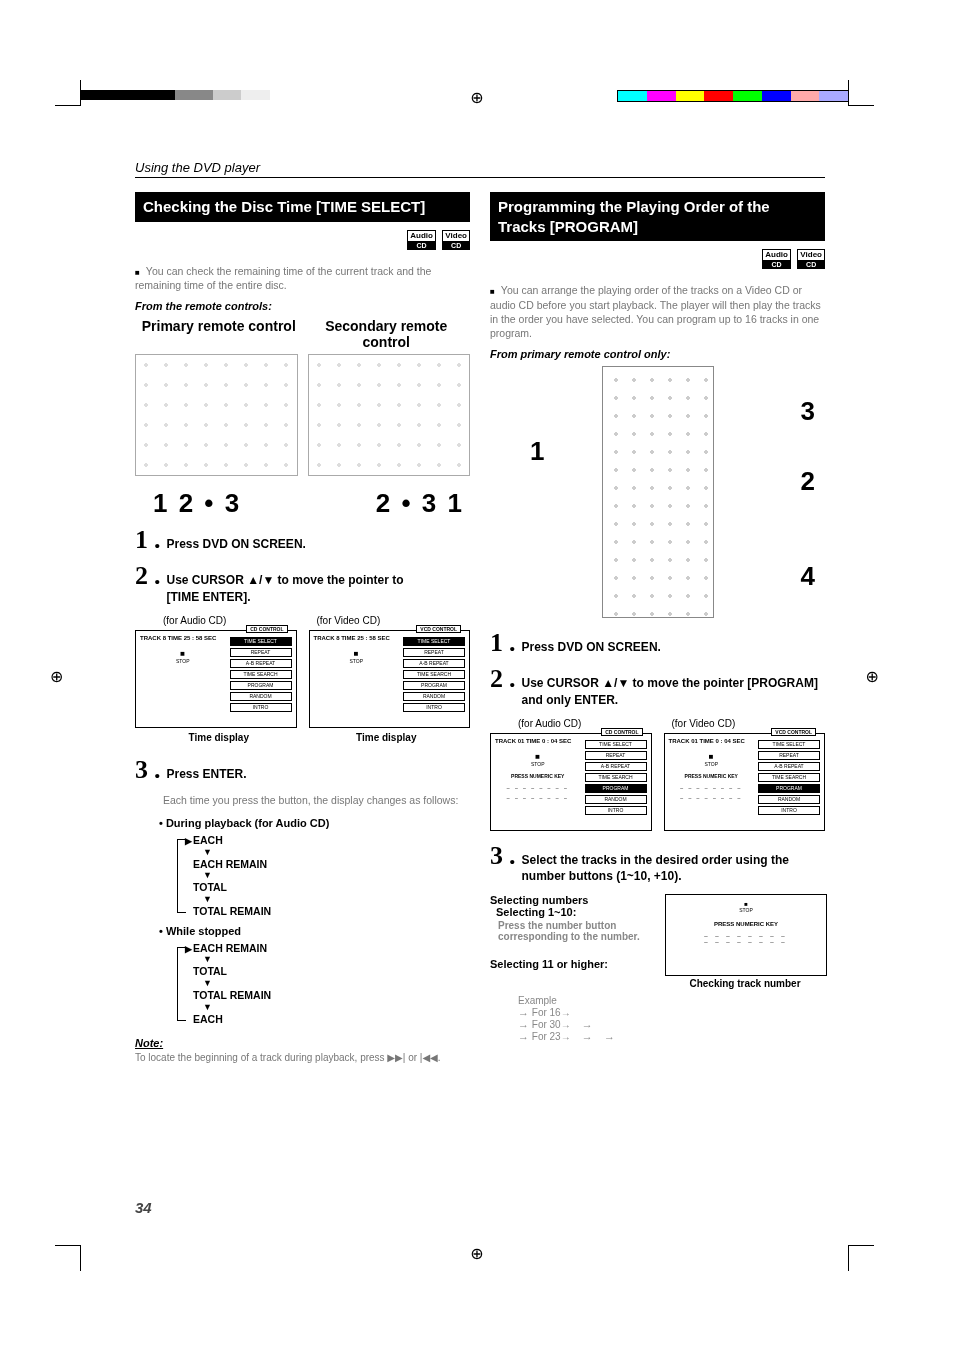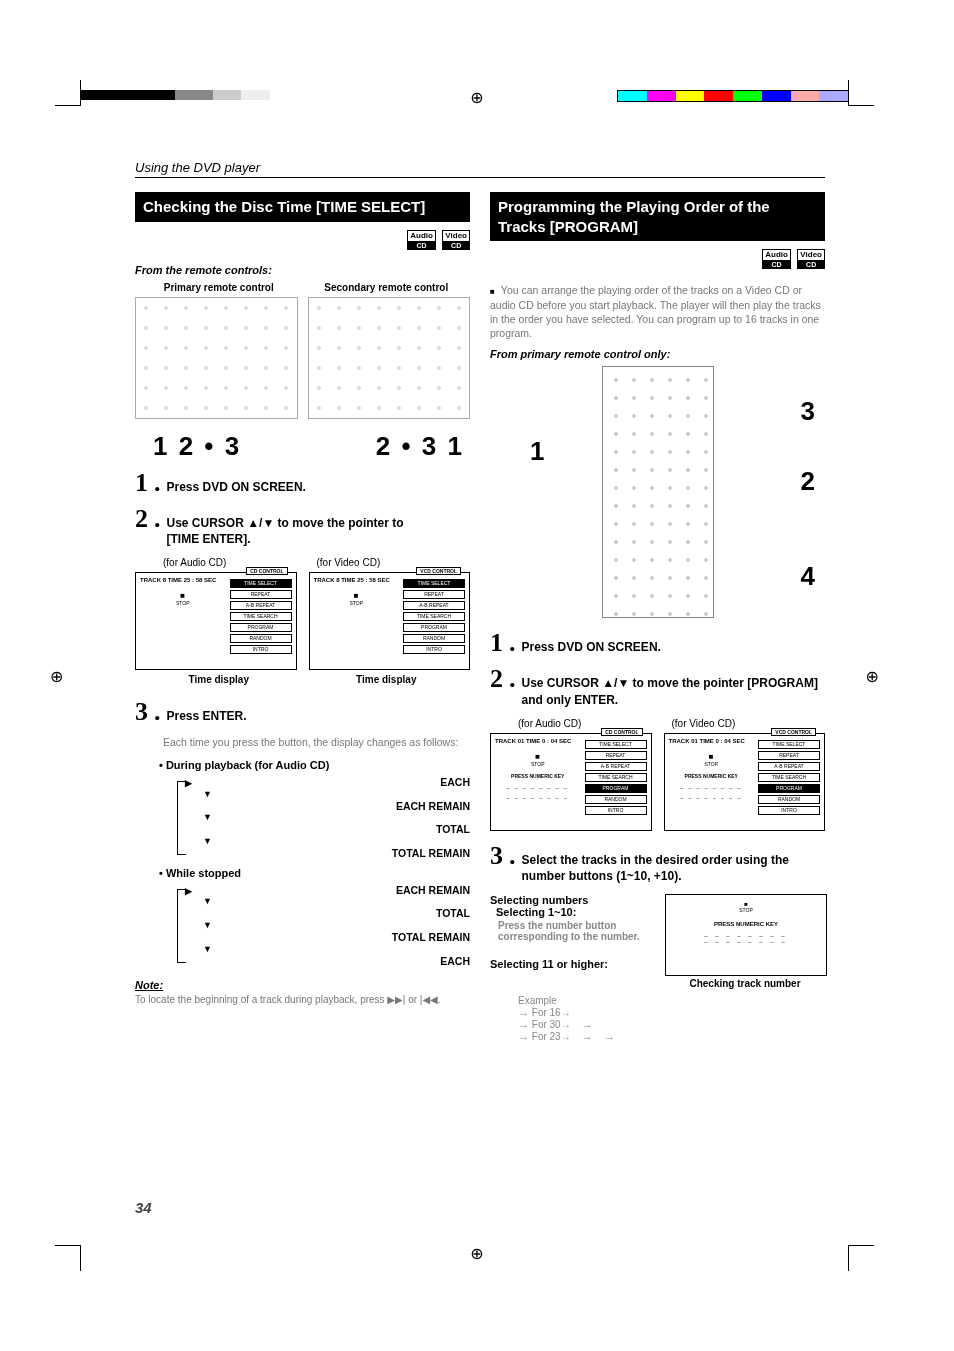--- a/index.html
+++ b/index.html
@@ -109,21 +109,21 @@
     font-size: 8px;
     margin-right: 6px;
     color: #000;
   }
   .from-label {
     font-weight: bold;
     font-style: italic;
     font-size: 11px;
     margin: 6px 0;
   }
-  .remote-labels-row { display:flex; font-size:10px; font-weight:bold; margin-bottom:4px;}
+  .remote-labels-row { display:flex; font-size:14px; font-weight:bold; margin-bottom:4px;}
   .remote-labels-row > div { flex:1; text-align:center; }
   .remote-row { display:flex; gap:10px; margin-bottom:4px; }
   .remote-box {
     flex:1;
     height:120px;
     border:0.5px solid #aaa;
     background:
       radial-gradient(circle at 50% 50%, #ddd 0 2px, transparent 2px) 0 0/20px 20px;
     position:relative;
   }
@@ -181,21 +181,21 @@
   .sub-bullet { font-size:11px; font-weight:bold; margin:6px 0 4px 24px;}
   .flow {
     margin-left: 42px;
     font-size:10.5px;
     font-weight:bold;
     position:relative;
     padding-left: 16px;
   }
   .flow .bar { position:absolute; left:0; top:6px; bottom:6px; width:8px; border-left:1px solid #000; border-top:1px solid #000; border-bottom:1px solid #000;}
   .flow .arrow-in { position:absolute; left:8px; top:3px; font-size:9px;}
-  .flow-item { line-height:1.4;text-align:right;}
+  .flow-item { line-height:1.4;}
   .flow-down { font-size:9px; padding-left:10px; line-height:1;}
   .note-hdr { font-weight:bold; font-style:italic; font-size:11px; text-decoration:underline; margin-top:10px;}
   .note-body { font-size:10px; color:#777; line-height:1.4; margin-top:2px;}
 
   
   .big-remote-wrap { position:relative; display:flex; justify-content:center; margin:6px 0 12px 0;}
   .big-remote {
     width:110px;
     height:250px;
     border:1px solid #888;
@@ -245,20 +245,21 @@
     <div class="section-label">Using the DVD player</div>
 
     <div class="columns">
 
       <div class="col">
         <div class="section-title">Checking the Disc Time [TIME SELECT]</div>
         <div class="badges">
           <span class="badge">Audio<div class="sub">CD</div></span>
           <span class="badge">Video<div class="sub">CD</div></span>
         </div>
+        <div class="intro intro-lead">You can check the remaining time of the current track and the remaining time of the entire disc.</div>
         <div class="from-label">From the remote controls:</div>
 
         <div class="remote-labels-row">
           <div>Primary remote control</div>
           <div>Secondary remote control</div>
         </div>
         <div class="remote-row">
           <div class="remote-box"></div>
           <div class="remote-box"></div>
         </div>

